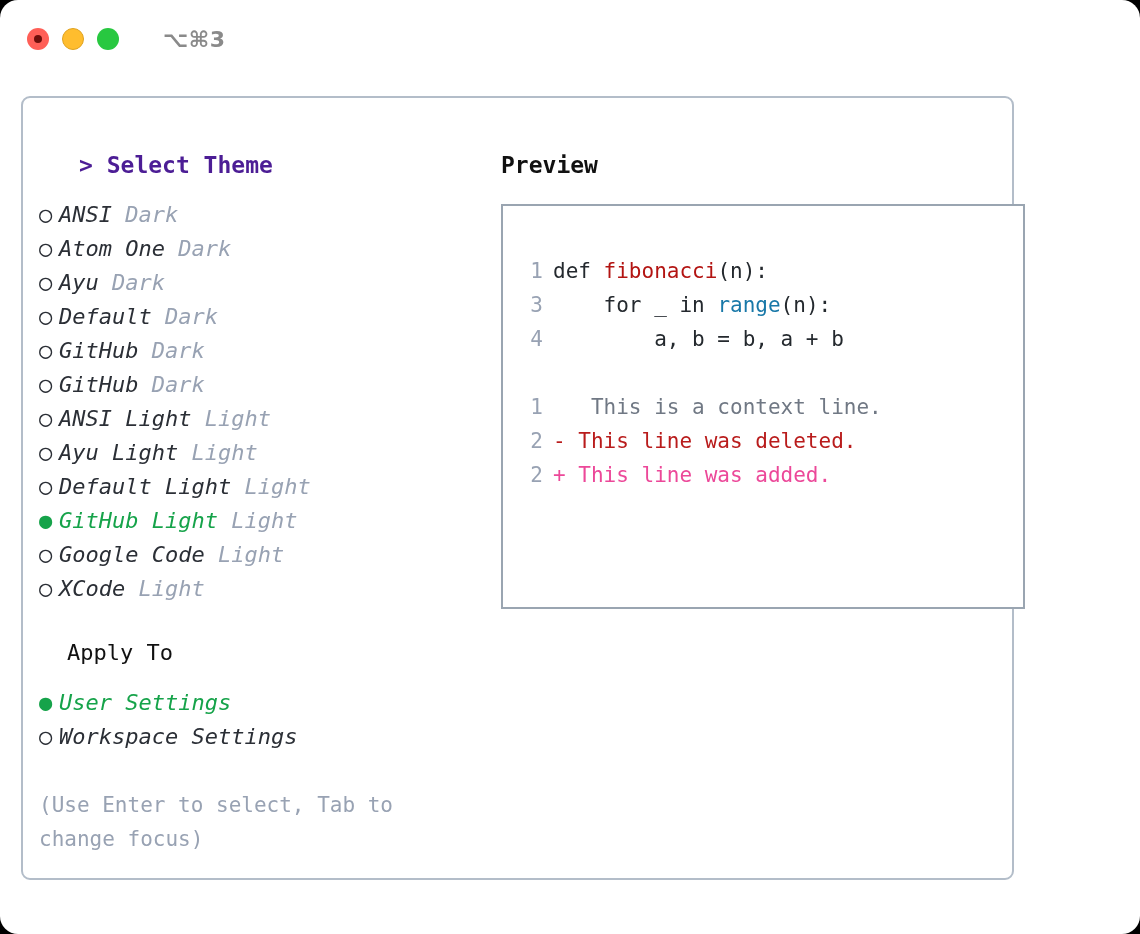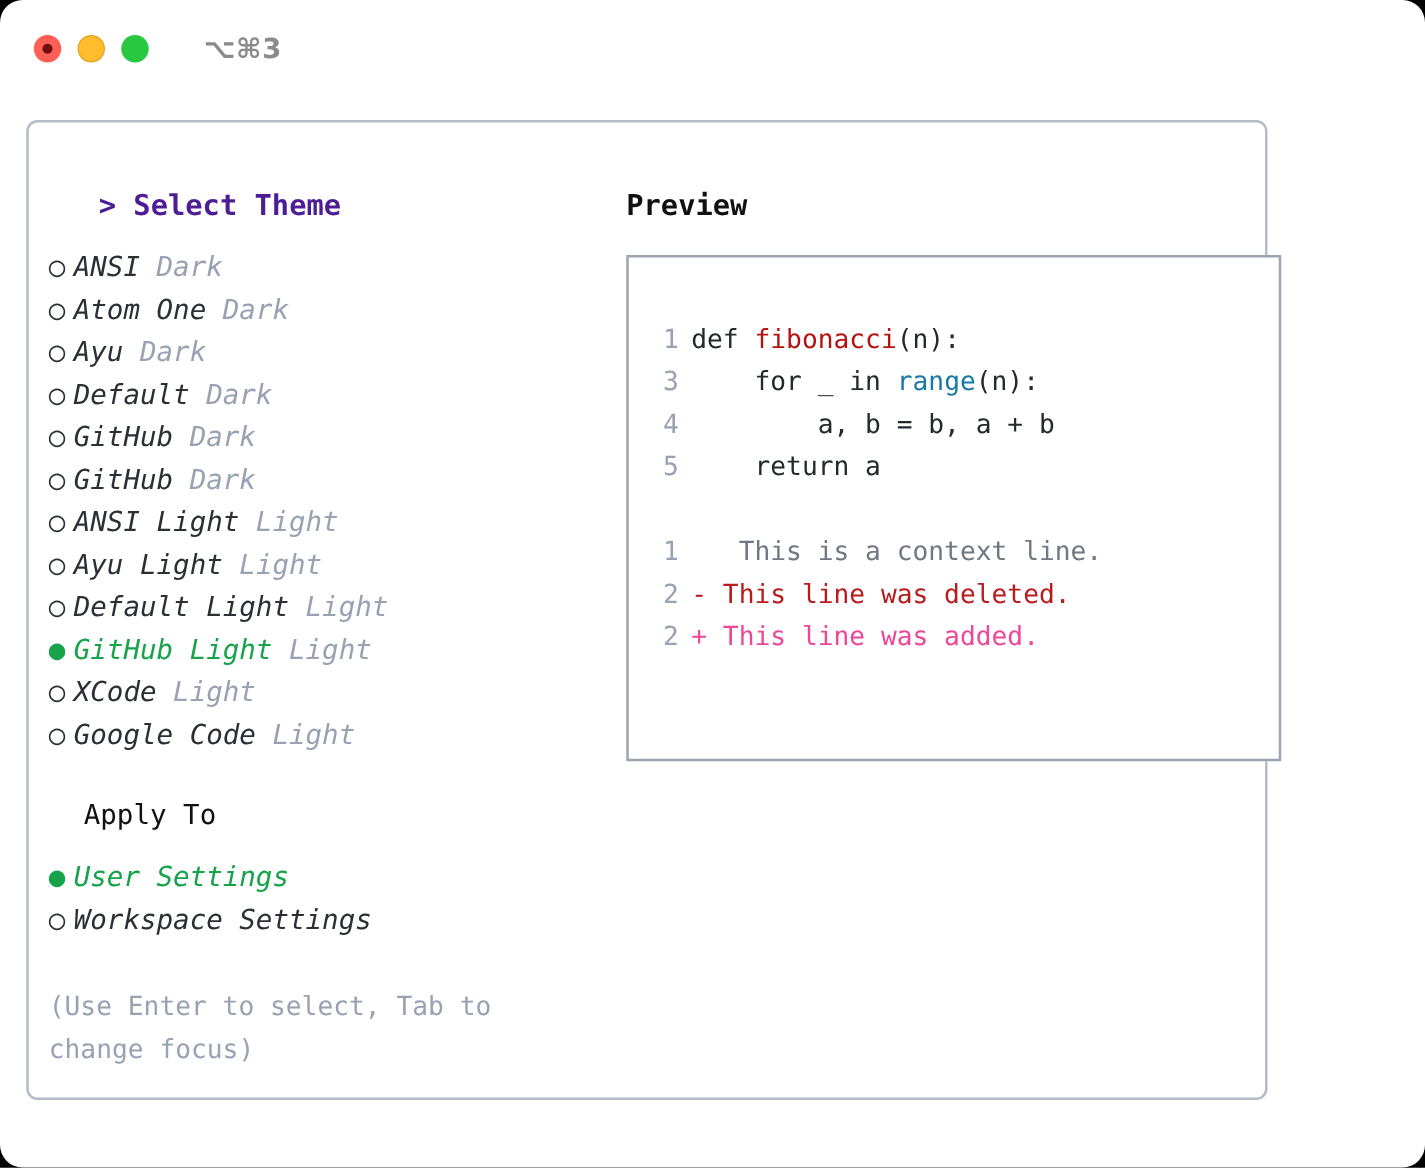--- a/index.html
+++ b/index.html
@@ -197,43 +197,42 @@
           <div class="opt"><span class="bullet">○</span><span class="name">ANSI</span><span class="variant"> Dark</span></div>
           <div class="opt"><span class="bullet">○</span><span class="name">Atom One</span><span class="variant"> Dark</span></div>
           <div class="opt"><span class="bullet">○</span><span class="name">Ayu</span><span class="variant"> Dark</span></div>
           <div class="opt"><span class="bullet">○</span><span class="name">Default</span><span class="variant"> Dark</span></div>
           <div class="opt"><span class="bullet">○</span><span class="name">GitHub</span><span class="variant"> Dark</span></div>
           <div class="opt"><span class="bullet">○</span><span class="name">GitHub</span><span class="variant"> Dark</span></div>
           <div class="opt"><span class="bullet">○</span><span class="name">ANSI Light</span><span class="variant"> Light</span></div>
           <div class="opt"><span class="bullet">○</span><span class="name">Ayu Light</span><span class="variant"> Light</span></div>
           <div class="opt"><span class="bullet">○</span><span class="name">Default Light</span><span class="variant"> Light</span></div>
           <div class="opt selected"><span class="bullet">●</span><span class="name">GitHub Light</span><span class="variant"> Light</span></div>
+          <div class="opt"><span class="bullet">○</span><span class="name">Google Code</span><span class="variant"> Light</span></div>
           <div class="opt"><span class="bullet">○</span><span class="name">XCode</span><span class="variant"> Light</span></div>
-          <div class="opt"><span class="bullet">○</span><span class="name">Google Code</span><span class="variant"> Light</span></div>
         </div>
 
       <div class="apply-block">
         <div class="apply-title">Apply To</div>
         <div class="list" id="apply-list">
             <div class="opt selected"><span class="bullet">●</span><span class="name">User Settings</span></div>
             <div class="opt"><span class="bullet">○</span><span class="name">Workspace Settings</span></div>
           </div>
       </div>
 
       <div class="hint">(Use Enter to select, Tab to change focus)</div>
     </div>
 
     <div class="right-col">
       <div class="preview-title">Preview</div>
       <div class="preview-box">
         <div id="code-sample">
             <div class="code-line"><span class="ln">1</span><span>def </span><span class="tok-fn">fibonacci</span><span>(n):</span></div>
             <div class="code-line"><span class="ln">3</span><span>    for _ in </span><span class="tok-call">range</span><span>(n):</span></div>
             <div class="code-line"><span class="ln">4</span><span>        a, b = b, a + b</span></div>
-            <div class="code-line"><span class="ln">5</span><span>    return a</span></div>
           </div>
         <div class="diff-gap"></div>
         <div id="diff-sample">
             <div class="code-line"><span class="ln">1</span><span class="diff-ctx">   This is a context line.</span></div>
             <div class="code-line"><span class="ln">2</span><span class="diff-del">- This line was deleted.</span></div>
             <div class="code-line"><span class="ln">2</span><span class="diff-add">+ This line was added.</span></div>
           </div>
       </div>
     </div>
 

